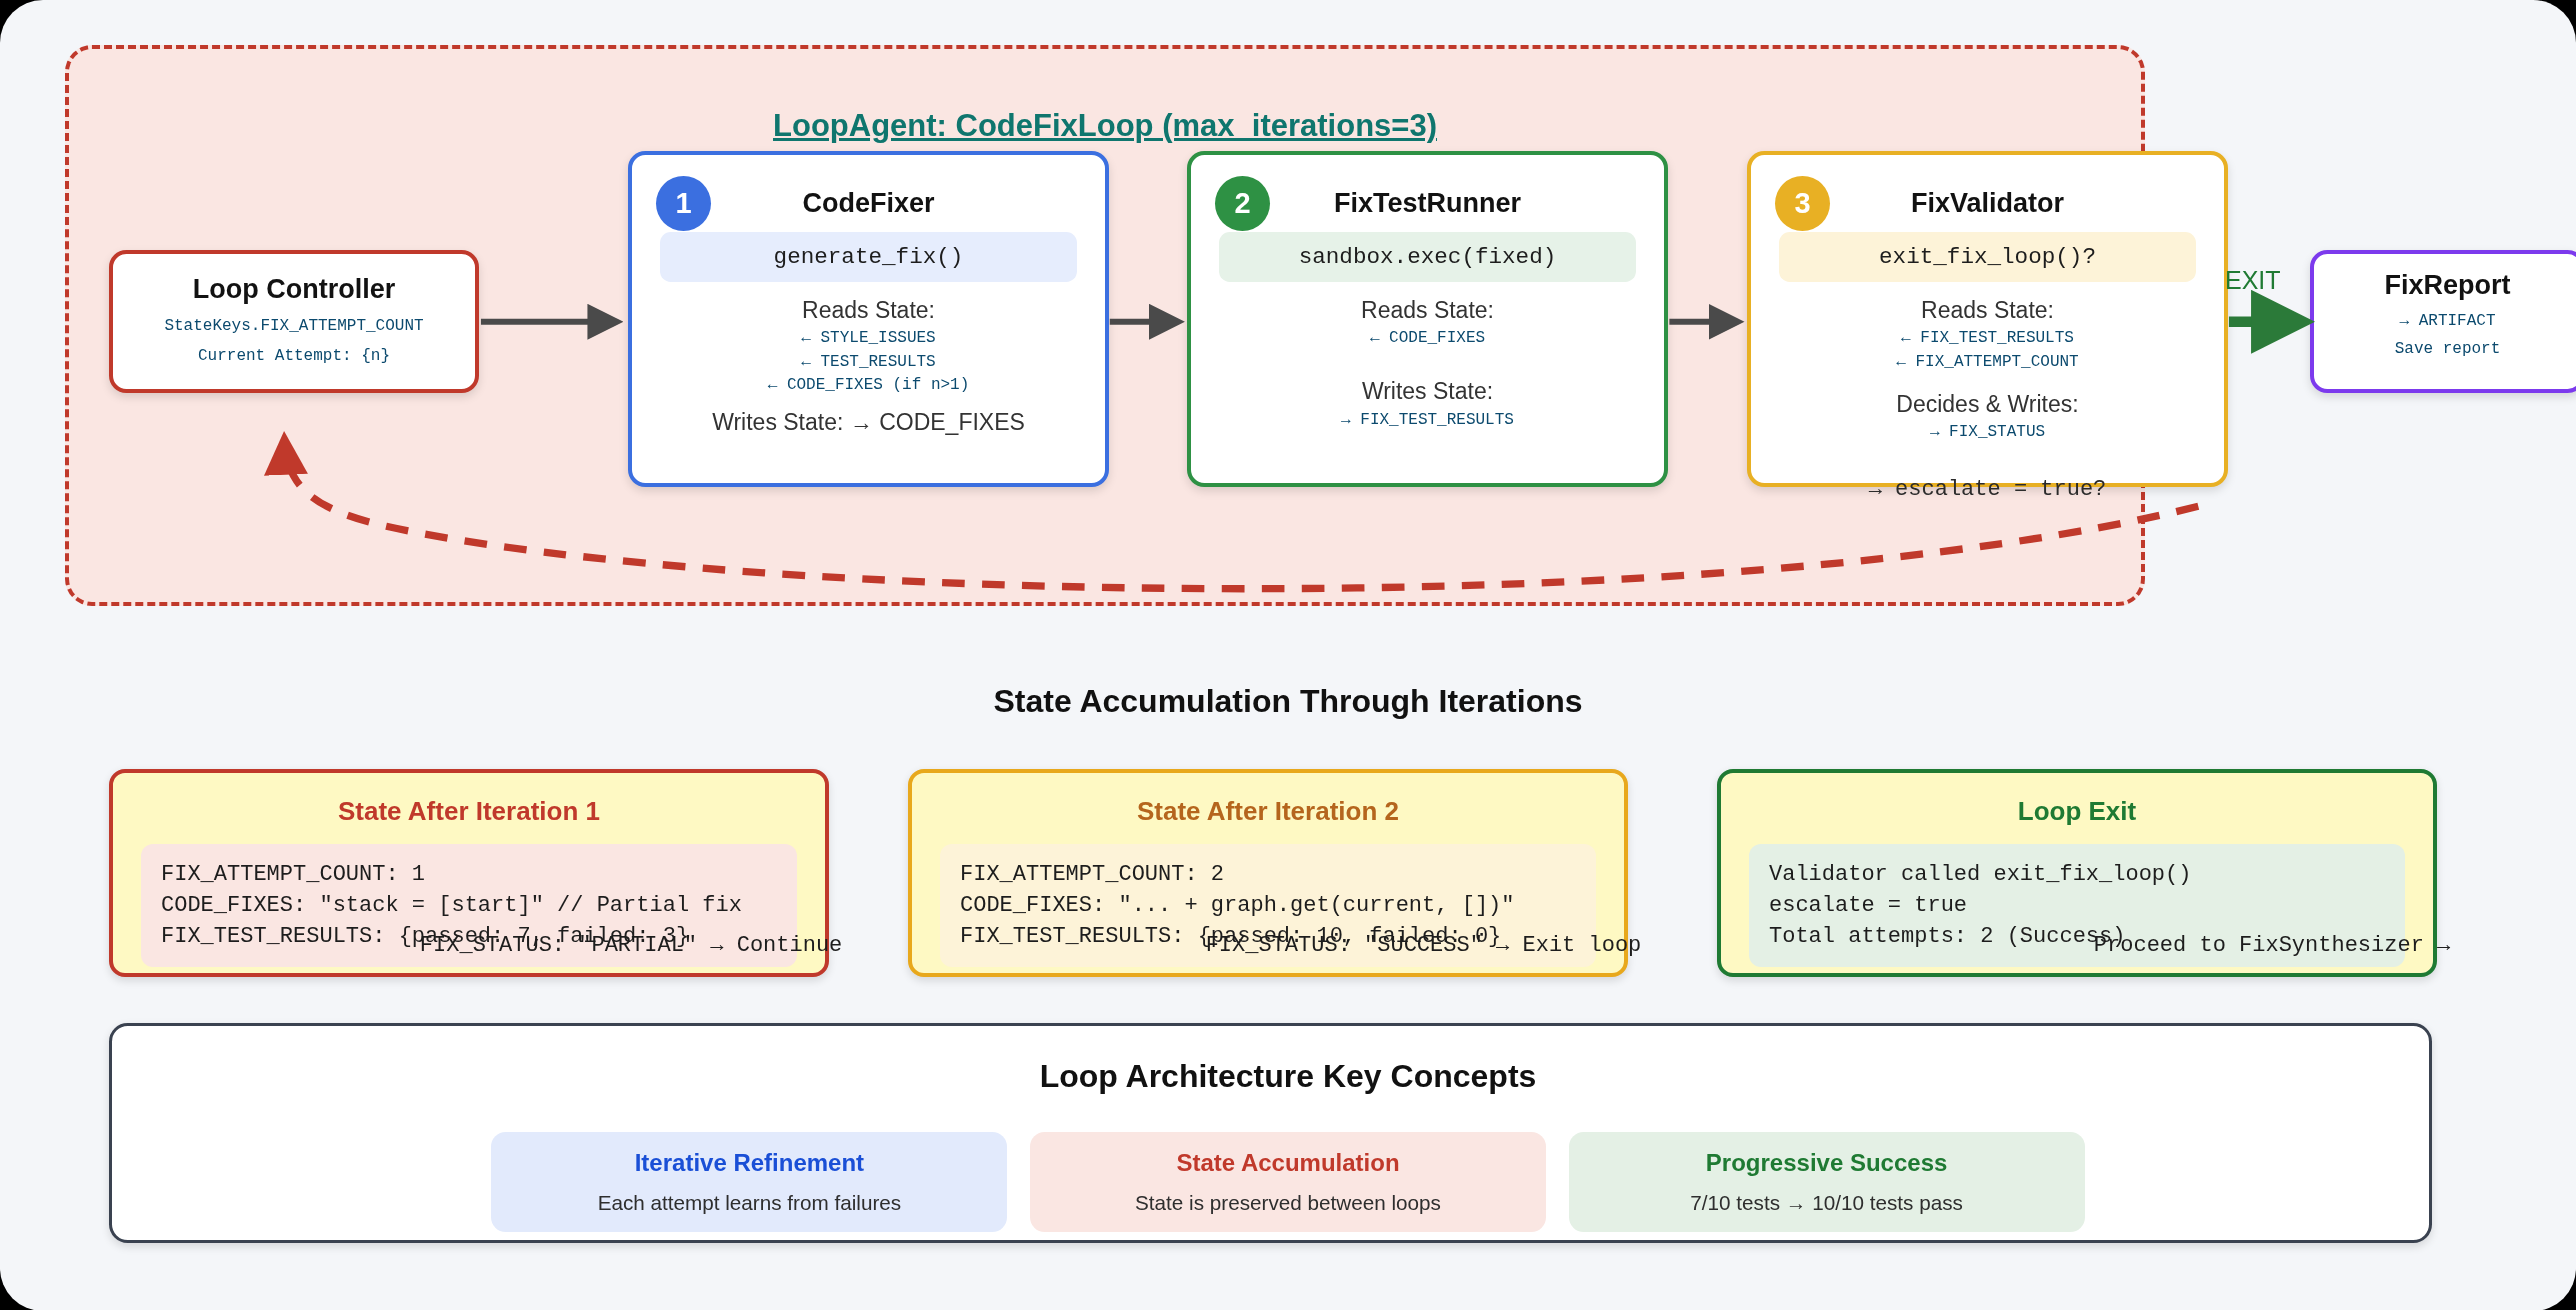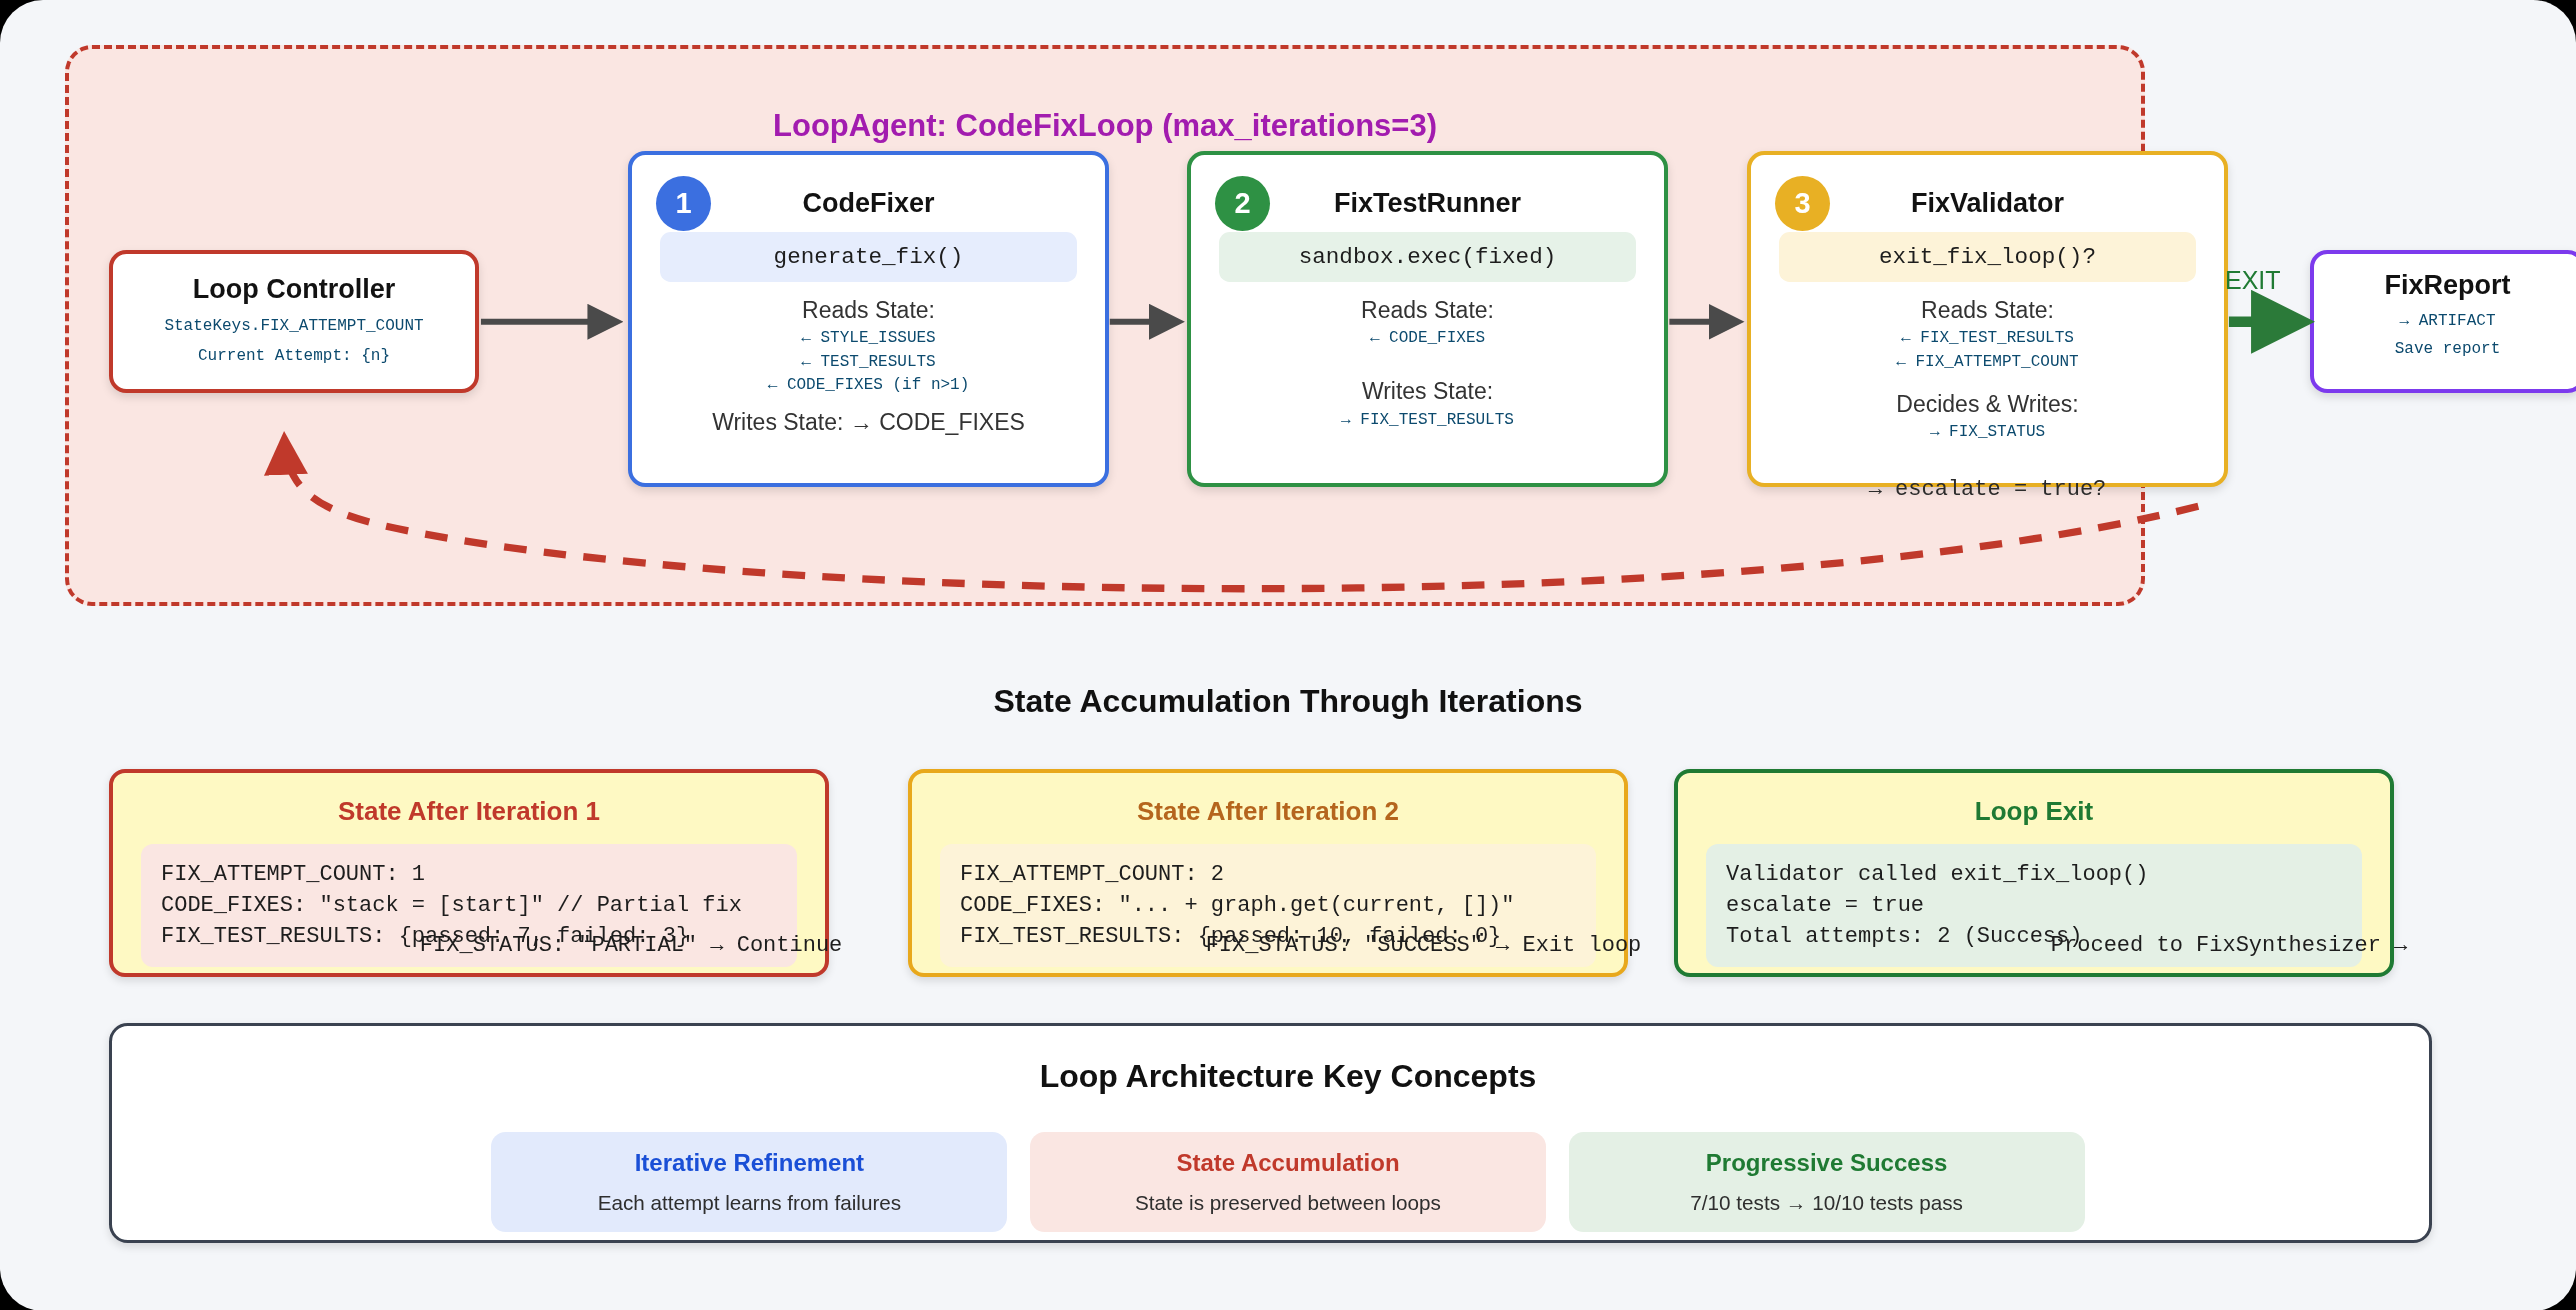--- a/index.html
+++ b/index.html
@@ -15,21 +15,21 @@
   .mono{font-family:"Liberation Mono",monospace;}
 
   
   .loop-box{
     position:absolute;left:65px;top:45px;width:2080px;height:561px;
     background:#fae6e2;border:4.7px dashed #c0392b;border-radius:27px;
     box-sizing:border-box;
   }
   .loop-title{
     position:absolute;left:0;top:59px;width:100%;text-align:center;
-    font-size:31px;font-weight:bold;color:#a21caf;
+    font-size:31px;font-weight:bold;color:#0f766e;text-decoration:underline;
   }
 
   
   .node{
     position:absolute;background:#fff;border-radius:17.3px;box-sizing:border-box;
     box-shadow:0 4px 9.3px rgba(0,0,0,.13);
   }
   .node-title{
     text-align:center;font-size:27px;font-weight:bold;color:#121212;
   }
@@ -107,21 +107,21 @@
   .state-card .st-foot{
     position:absolute;bottom:14.7px;right:-17.3px;white-space:nowrap;
     font-size:22px;color:#1d1d1d;
   }
   #state1{left:109px;width:720px;border:4.7px solid #c0392b;}
   #state1 .st-title{color:#c0392b;}
   #state1 .st-body{background:#fae6e2;}
   #state2{left:908px;width:720px;border:4.7px solid #e8a81c;}
   #state2 .st-title{color:#b5651d;}
   #state2 .st-body{background:#fdf3d8;}
-  #state3{left:1674px;width:720px;border:4.7px solid #1f7a33;}
+  #state3{left:1717px;width:720px;border:4.7px solid #1f7a33;}
   #state3 .st-title{color:#1f7a33;}
   #state3 .st-body{background:#e4f0e5;}
 
   
   #concepts-panel{
     position:absolute;left:109px;top:1023px;width:2323px;height:220px;
     background:#fff;border:3.3px solid #3a4250;border-radius:18.7px;box-sizing:border-box;
     box-shadow:0 3.3px 8px rgba(0,0,0,.12);
   }
   #concepts-heading{top:1058px;}

